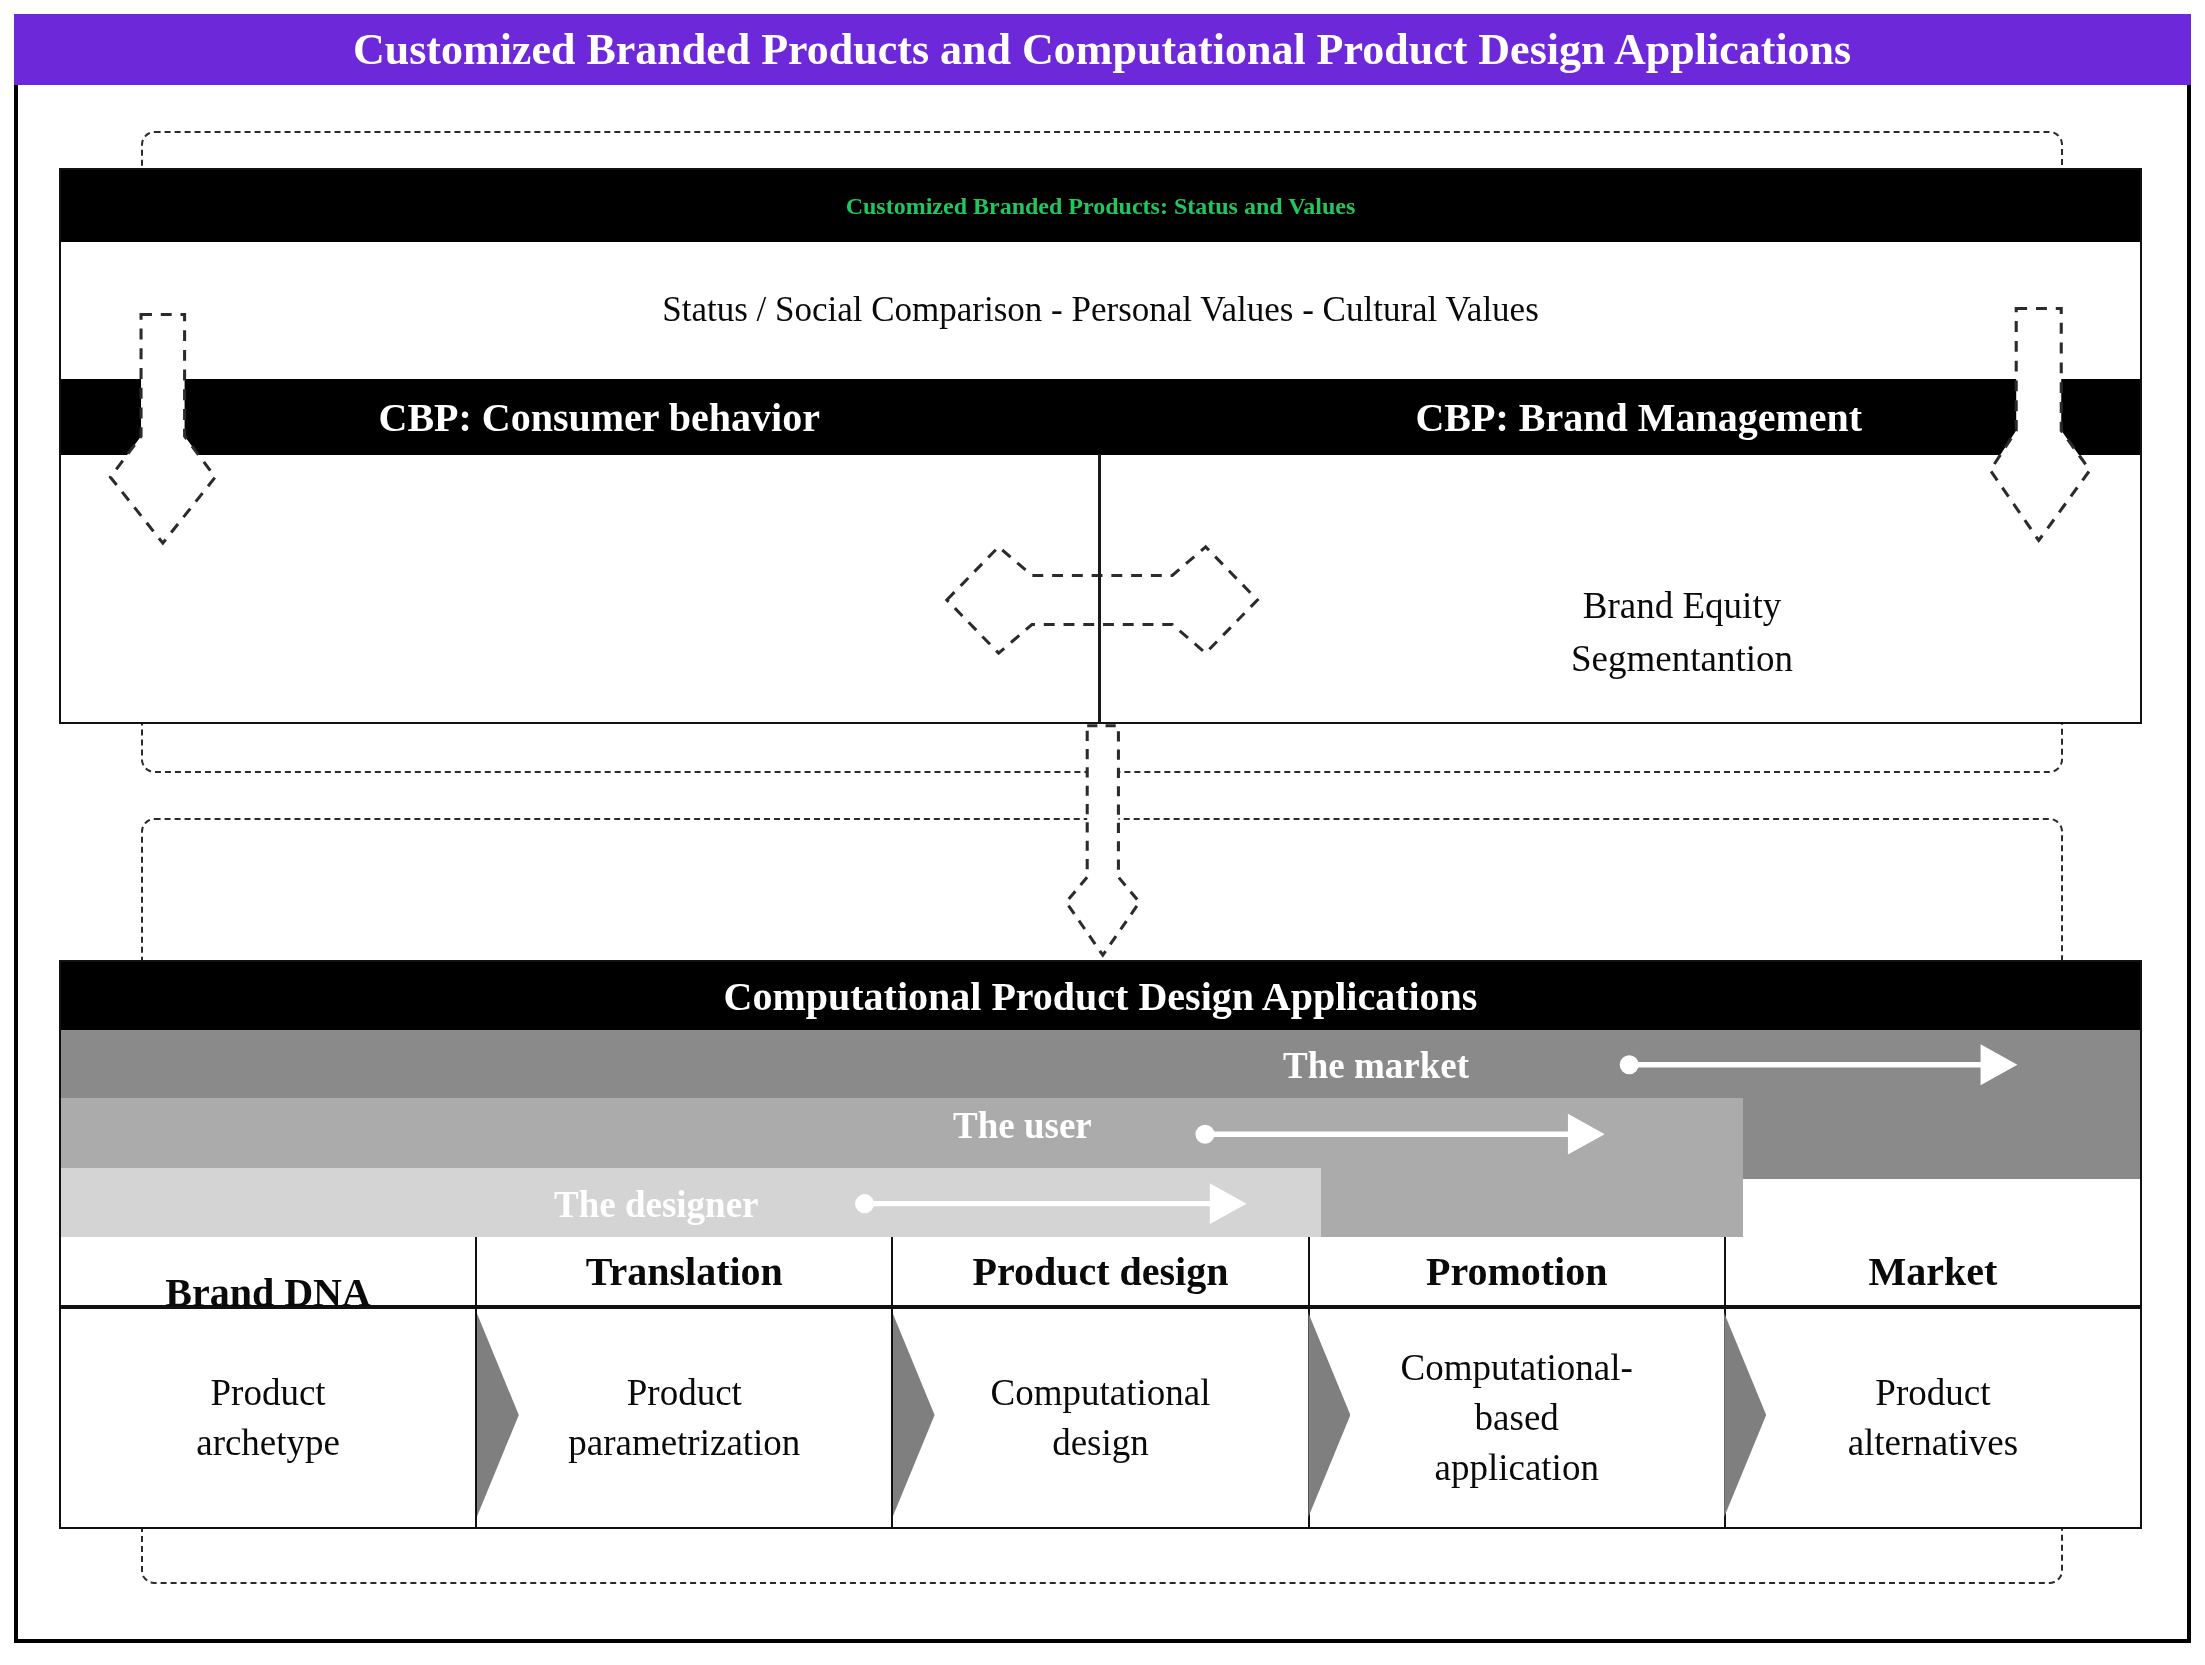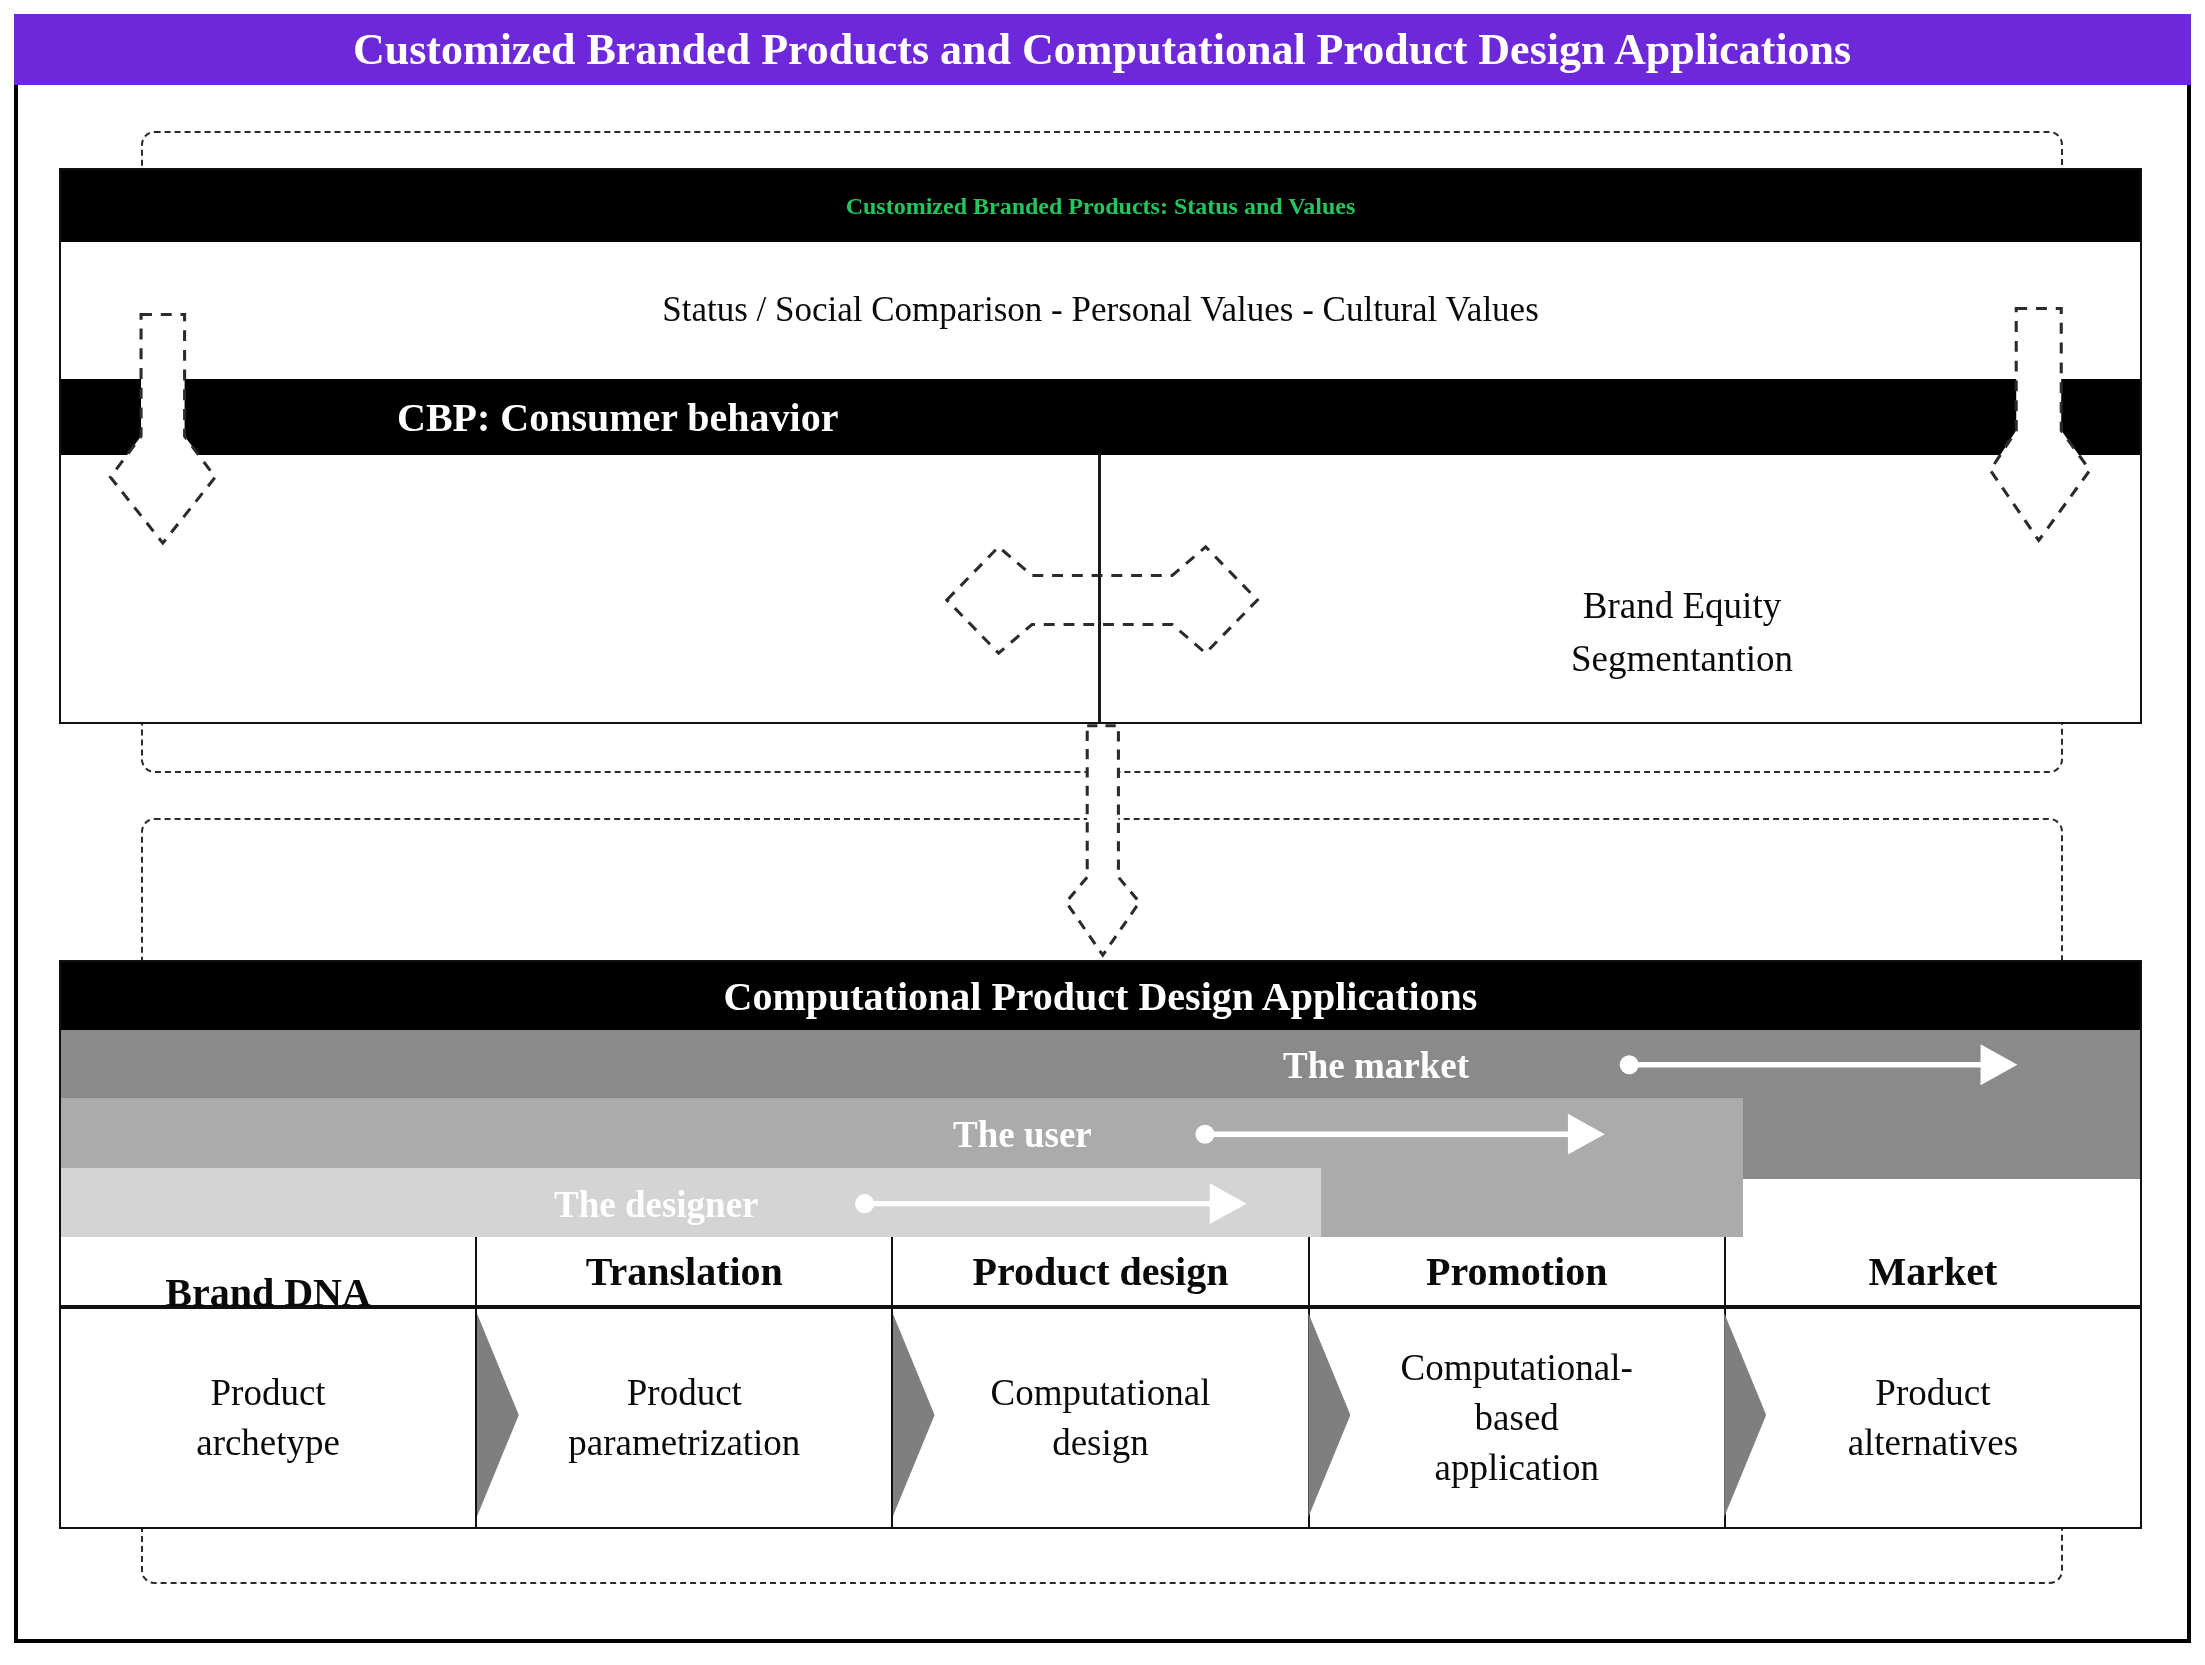--- a/index.html
+++ b/index.html
@@ -66,20 +66,23 @@
 
   <div class="abs box1">
     <div class="abs s1-banner">
       <span>Customized Branded Products: Status and Values</span>
     </div>
     <div class="abs s1-status">Status / Social Comparison - Personal Values - Cultural Values</div>
     <div class="abs s1-band">
       <div class="half">
         <span>CBP: Consumer behavior</span>
       </div>
+      <div class="half">
+        <span>CBP: Brand Management</span>
+      </div>
     </div>
     <div class="abs s1-right-body">Brand Equity
 Segmentantion</div>
   </div>
 
   <div class="abs s1-divider"></div>
 
   <svg class="abs arrow-svg" style="left:102px;top:307px;" width="123" height="245" viewBox="0 0 180 360">
     <path d="M57,11 L121,11 L121,190 L166,250 L89,347 L12,250 L57,190 Z" fill="#ffffff" stroke="#2b2b2b" stroke-width="4.5" stroke-dasharray="16 13"></path>
   </svg>
@@ -99,21 +102,21 @@
   <div class="abs box2">
     <div class="abs s2-banner">
       <span>Computational Product Design Applications</span>
     </div>
 
     <div class="abs bars" style="background:#8a8a8a;">
       <div class="abs" style="left:0;top:68px;width:1682px;height:139px;background:#ababab;"></div>
       <div class="abs" style="left:0;top:138px;width:1260px;height:69px;background:#d4d4d4;"></div>
 
       <span class="bar-label" style="left:1222px;top:13.6px;">The market</span>
-      <span class="bar-label" style="left:892px;top:83px;">The user</span>
+      <span class="bar-label" style="left:892px;top:74px;">The user</span>
       <span class="bar-label" style="left:493px;top:153px;">The designer</span>
 
       <svg class="abs" style="left:0;top:0;" width="2079" height="207" viewBox="0 0 3051 304">
 
         <circle cx="2302" cy="51" r="14" fill="#ffffff"></circle>
         <line x1="2302" y1="51" x2="2822" y2="51" stroke="#ffffff" stroke-width="8"></line>
         <polygon points="2872,51 2818,21 2818,81" fill="#ffffff"></polygon>
 
         <circle cx="1679" cy="153" r="14" fill="#ffffff"></circle>
         <line x1="1679" y1="153" x2="2216" y2="153" stroke="#ffffff" stroke-width="8"></line>

